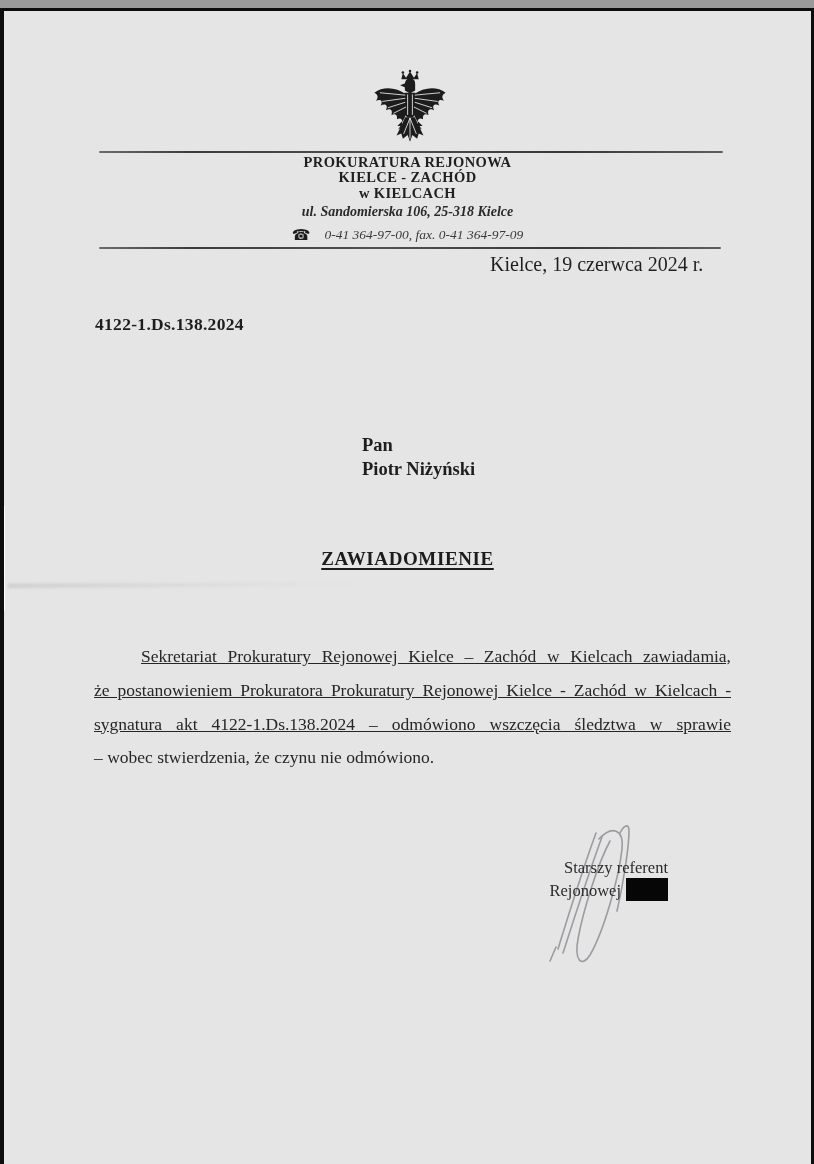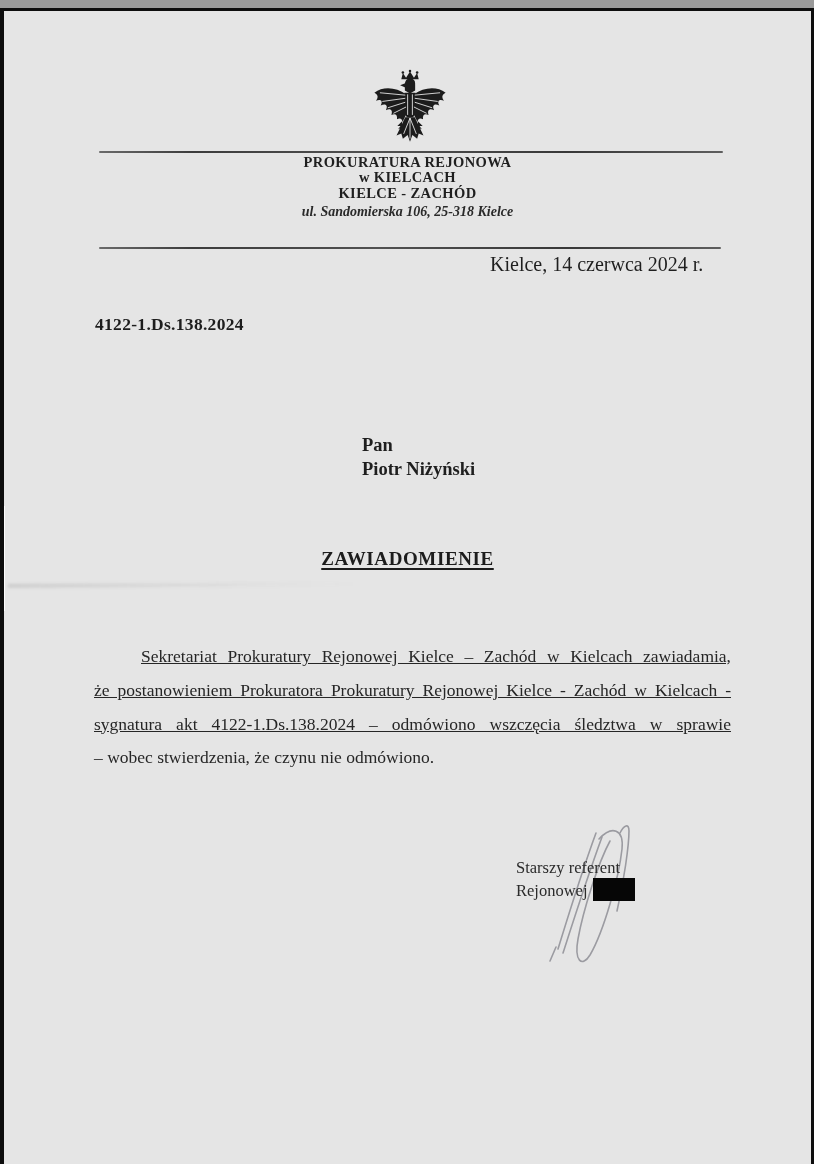--- a/index.html
+++ b/index.html
@@ -92,21 +92,21 @@
   .body-text {
     position: absolute; left: 90px; top: 629px; width: 637px;
     font-size: 17.5px; color: #262626;
   }
   .body-text .line { line-height: 33.8px; }
   .body-text .just { text-align: justify; text-align-last: justify; text-decoration: underline; }
   .body-text .indent { text-indent: 47px; }
 
   .sig-block {
     position: absolute; left: 512px; top: 846px; width: 152px;
-    text-align: left; font-size: 16.5px; line-height: 21px; color: #2b2b2b;
+    text-align: right; font-size: 16.5px; line-height: 21px; color: #2b2b2b;
   }
   .redaction-box {
     display: inline-block; width: 42px; height: 23px;
     background: #060606; vertical-align: -5px; margin-left: 5px;
   }
 
   .signature-svg {
     position: absolute; left: 528px; top: 800px; width: 120px; height: 160px;
     pointer-events: none;
   }
@@ -162,30 +162,33 @@
         <line x1="47" y1="32" x2="47" y2="58"></line>
           <line x1="53" y1="32" x2="53" y2="58"></line>
       </g>
     </svg>
   </div>
 
   <div class="rule rule-top"></div>
 
   <div class="org-block">
     <div>PROKURATURA REJONOWA</div>
+    <div>KIELCE - ZACHÓD</div>
     <div>w KIELCACH</div>
-    <div>KIELCE - ZACHÓD</div>
   </div>
 
   <div class="org-address">ul. Sandomierska 106, 25-318 Kielce</div>
 
+  <div class="org-phone">
+    <span class="phone-icon">☎</span><span>0-41  364-97-00,  fax. 0-41  364-97-09</span>
+  </div>
 
   <div class="rule rule-bottom"></div>
 
-  <div class="date-line">Kielce, 14 czerwca 2024 r.</div>
+  <div class="date-line">Kielce, 19 czerwca 2024 r.</div>
 
   <div class="case-number">4122-1.Ds.138.2024</div>
 
   <div class="recipient">
     <div>Pan</div>
     <div>Piotr Niżyński</div>
   </div>
 
   <div class="doc-title">
     <span>ZAWIADOMIENIE</span>

